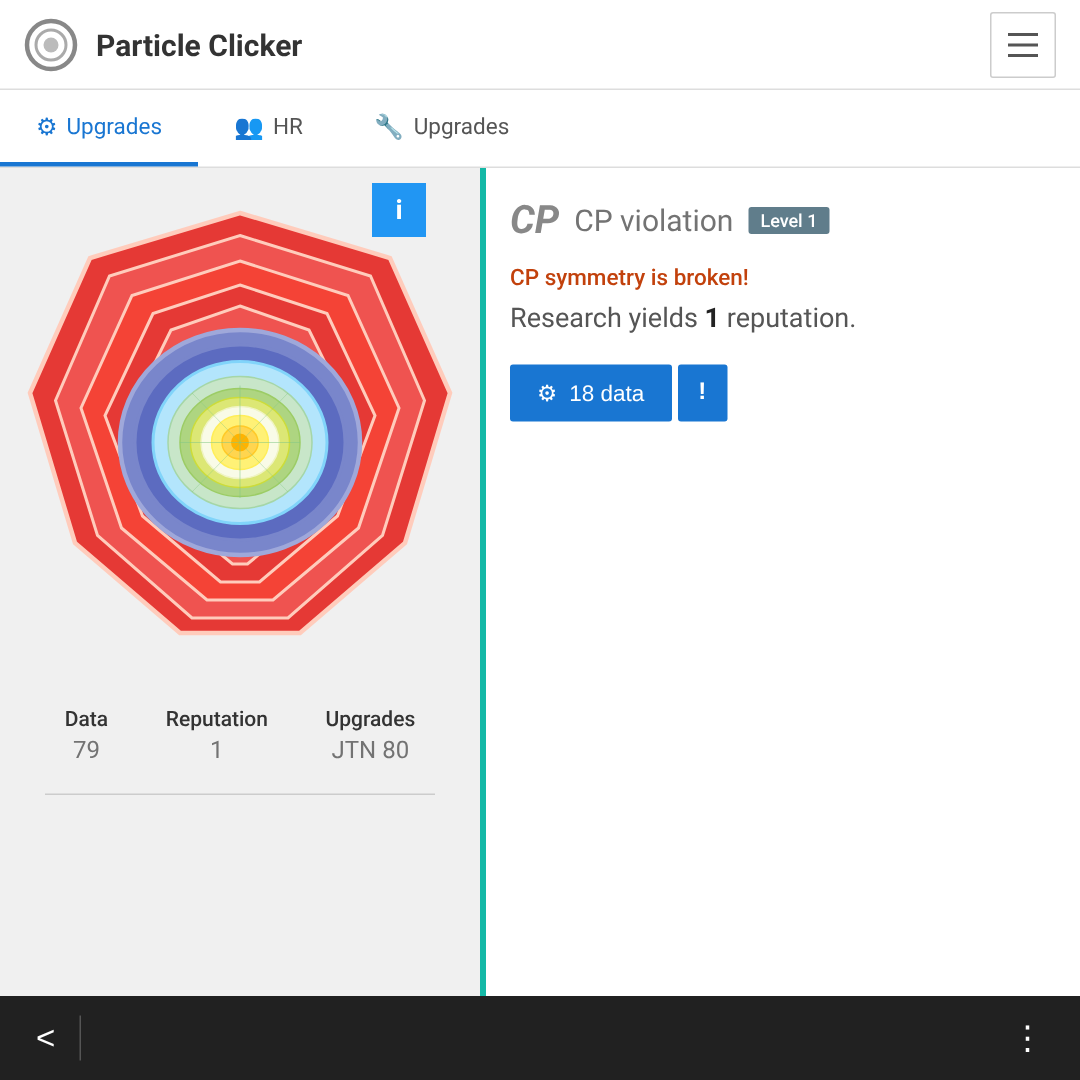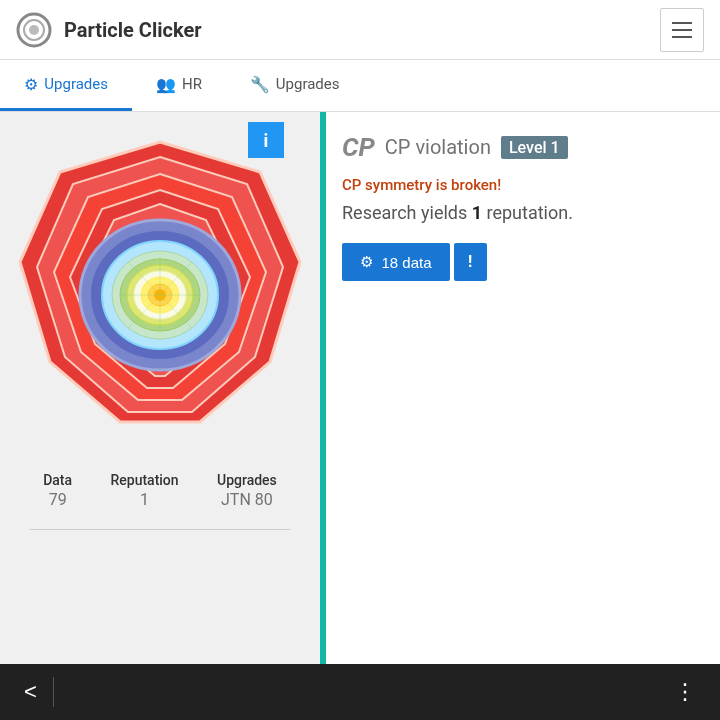--- a/index.html
+++ b/index.html
@@ -156,21 +156,21 @@
       height: 1px;
       background: #ccc;
       margin: 10px auto;
     }
 
     
     #right-panel {
       flex: 1;
       background: #fff;
       padding: 20px 16px;
-      border-left: 6px solid #14b8a6;
+      border-left: 4px solid #14b8a6;
     }
 
     #research-item-header {
       display: flex;
       align-items: center;
       gap: 10px;
       margin-bottom: 14px;
     }
 
     .cp-icon {
@@ -181,21 +181,21 @@
 
     #research-item-title {
       font-size: 20px;
       color: #737373;
       font-weight: 400;
     }
 
     #level-badge {
       background: #607d8b;
       color: #fff;
-      font-size: 16px;
+      font-size: 12px;
       padding: 2px 8px;
       border-radius: 2px;
       font-weight: 500;
     }
 
     #research-description {
       font-size: 15px;
       color: #c2410c;
       margin-bottom: 8px;
       font-weight: 500;

